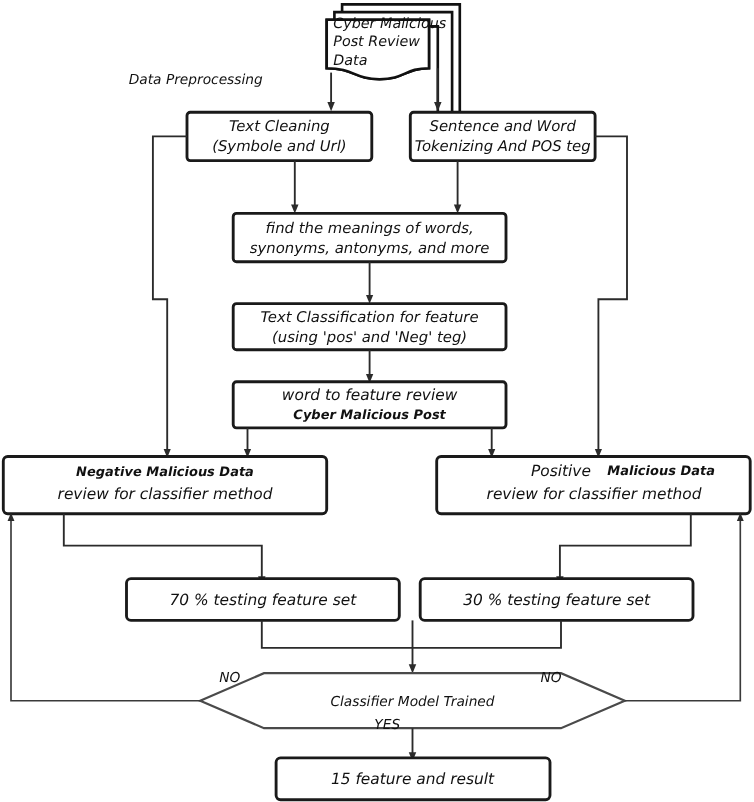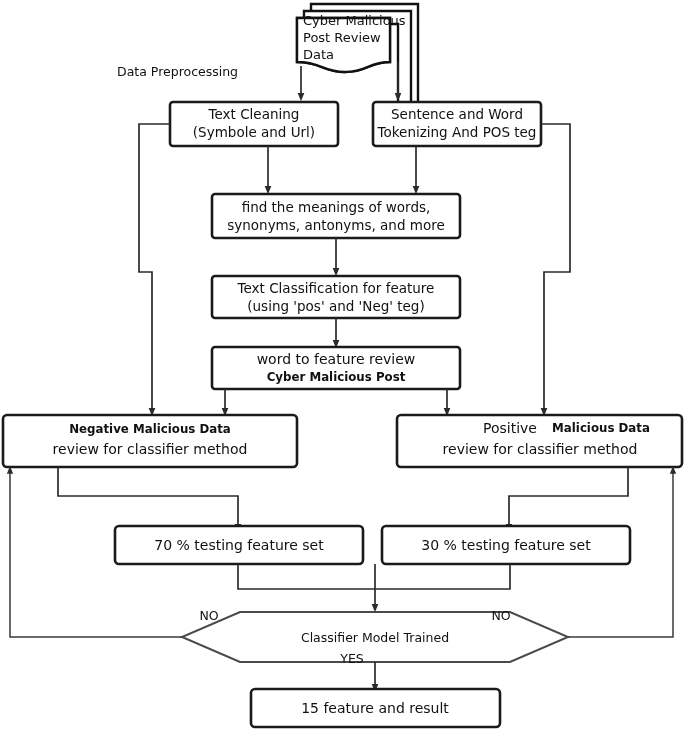--- a/index.html
+++ b/index.html
@@ -11,20 +11,21 @@
   body {
     font-family: "DejaVu Sans", "Liberation Sans", sans-serif;
     width: 685px;
     height: 729px;
     overflow: hidden;
   }
   #flow-root {
     position: relative;
     width: 563px;
     height: 729px;
+    font-style: italic;
   }
   svg#flow-svg {
     position: absolute;
     top: 0;
     left: 0;
     width: 685px;
     height: 729px;
     display: block;
   }
   .node-box {

